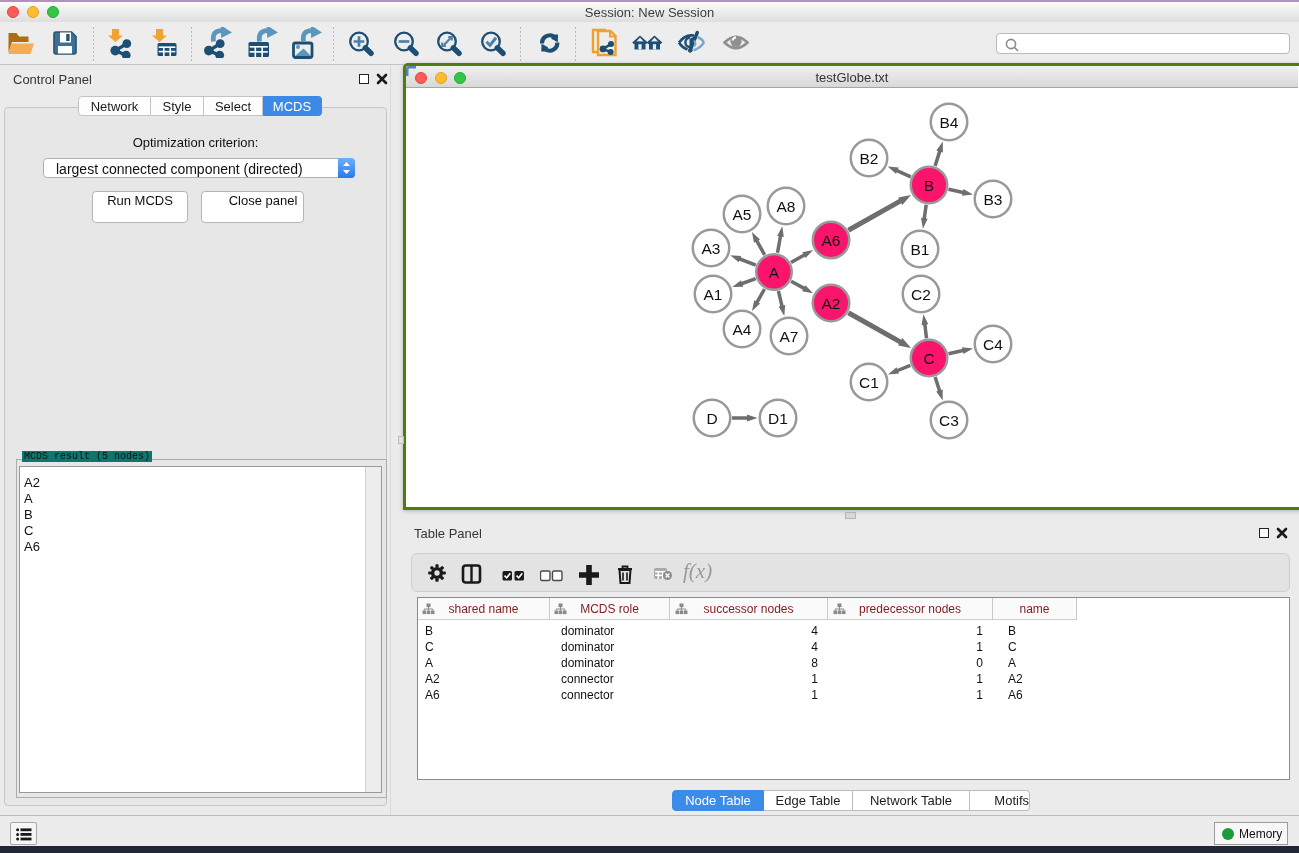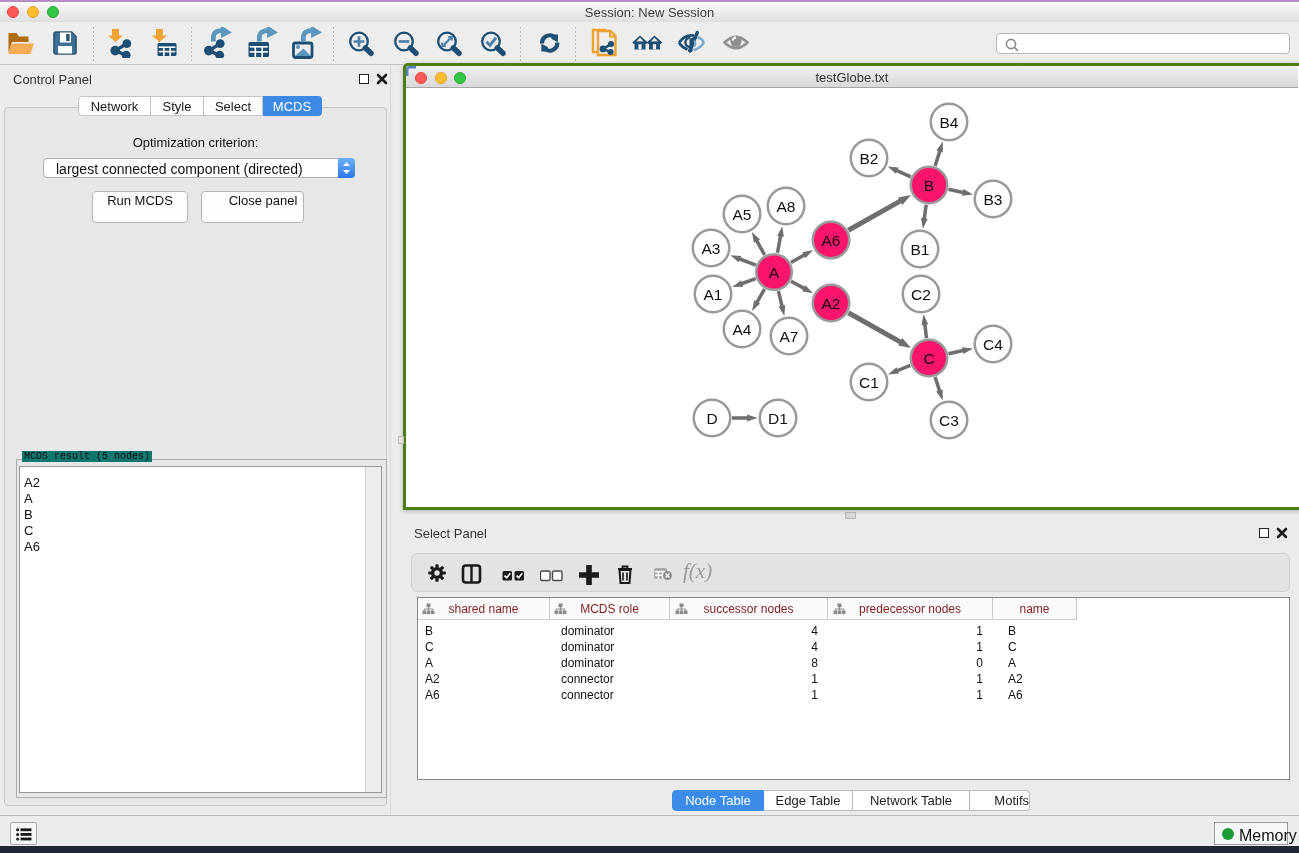--- a/index.html
+++ b/index.html
@@ -65,21 +65,21 @@
 .htext { position:absolute; top:4px; width:100%; text-align:center; font-size:12px; color:#7f1d1d; }
 .trow { position:absolute; font-size:12px; color:#111; }
 .btab { position:absolute; top:790px; height:21px; background:#fff; border:1px solid #bcbcbc;
   text-align:center; font-size:13px; color:#222; line-height:20px; }
 
 
 #statusbar { left:0; top:815px; width:1299px; height:31px; background:#ececec; border-top:1px solid #bbb; }
 #listbtn { left:10px; top:822px; width:27px; height:23px; background:#f5f5f5; border:1px solid #a8a8a8; border-radius:2px; }
 #membtn { left:1214px; top:822px; width:74px; height:23px; background:#f7f7f7; border:1px solid #9b9b9b; }
 #memdot { left:1222px; top:828px; width:12px; height:12px; border-radius:50%; background:#1d9b38; }
-#memtext { left:1239px; top:827px; font-size:16px; color:#111; }
+#memtext { left:1239px; top:827px; font-size:12px; color:#111; }
 #darkstrip { left:0; top:846px; width:1299px; height:7px; background:#1f2736; }
 </style>
 </head>
 <body>
 <div class="abs" id="topline"></div>
 <div class="abs" id="titlebar">
   <div class="abs light" style="left:7px; background:#fc5b57; border:1px solid #e2463f;"></div>
   <div class="abs light" style="left:27px; background:#fdbd2e; border:1px solid #e0a025;"></div>
   <div class="abs light" style="left:47px; background:#33c748; border:1px solid #2aa636;"></div>
 </div>
@@ -336,21 +336,21 @@
 </svg>
   <svg class="abs" style="right:3px; bottom:2px;" width="12" height="12" viewBox="0 0 12 12">
       <path d="M11 3 L3 11 M11 7 L7 11" stroke="#9a9a9a" stroke-width="1"></path>
     </svg>
 </div>
 
 <div class="abs" style="left:845px; top:512px; width:11px; height:7px; background:#d8d8d8; border:1px solid #b5b5b5;"></div>
 <div class="abs" style="left:398px; top:436px; width:6px; height:8px; background:#e2e2e2; border:1px solid #bdbdbd;"></div>
 <div class="abs" style="left:390px; top:65px; width:1px; height:750px; background:#d9d9d9;"></div>
 
-<div class="abs" id="tpTitle">Select Panel</div>
+<div class="abs" id="tpTitle">Table Panel</div>
 <div class="abs floatic" style="left:1259px; top:528px;"></div>
 <svg class="abs" style="left:1276px; top:527px;" width="12" height="12" viewBox="0 0 12 12">
     <path d="M2 2 L10 10 M10 2 L2 10" stroke="#1a1a1a" stroke-width="2.6" stroke-linecap="round"></path>
   </svg>
 <div class="abs" id="ttoolbar">
     <svg style="position:absolute; left:16px; top:10px;" width="18" height="18" viewBox="0 0 18 18">
       <g fill="#1a1a1a">
         <circle cx="9" cy="9" r="6.1"></circle>
         <rect x="7.4" y="0.2" width="3.2" height="3.4" rx="0.8" transform="rotate(0 9 9)"></rect>
         <rect x="7.4" y="0.2" width="3.2" height="3.4" rx="0.8" transform="rotate(45 9 9)"></rect>

